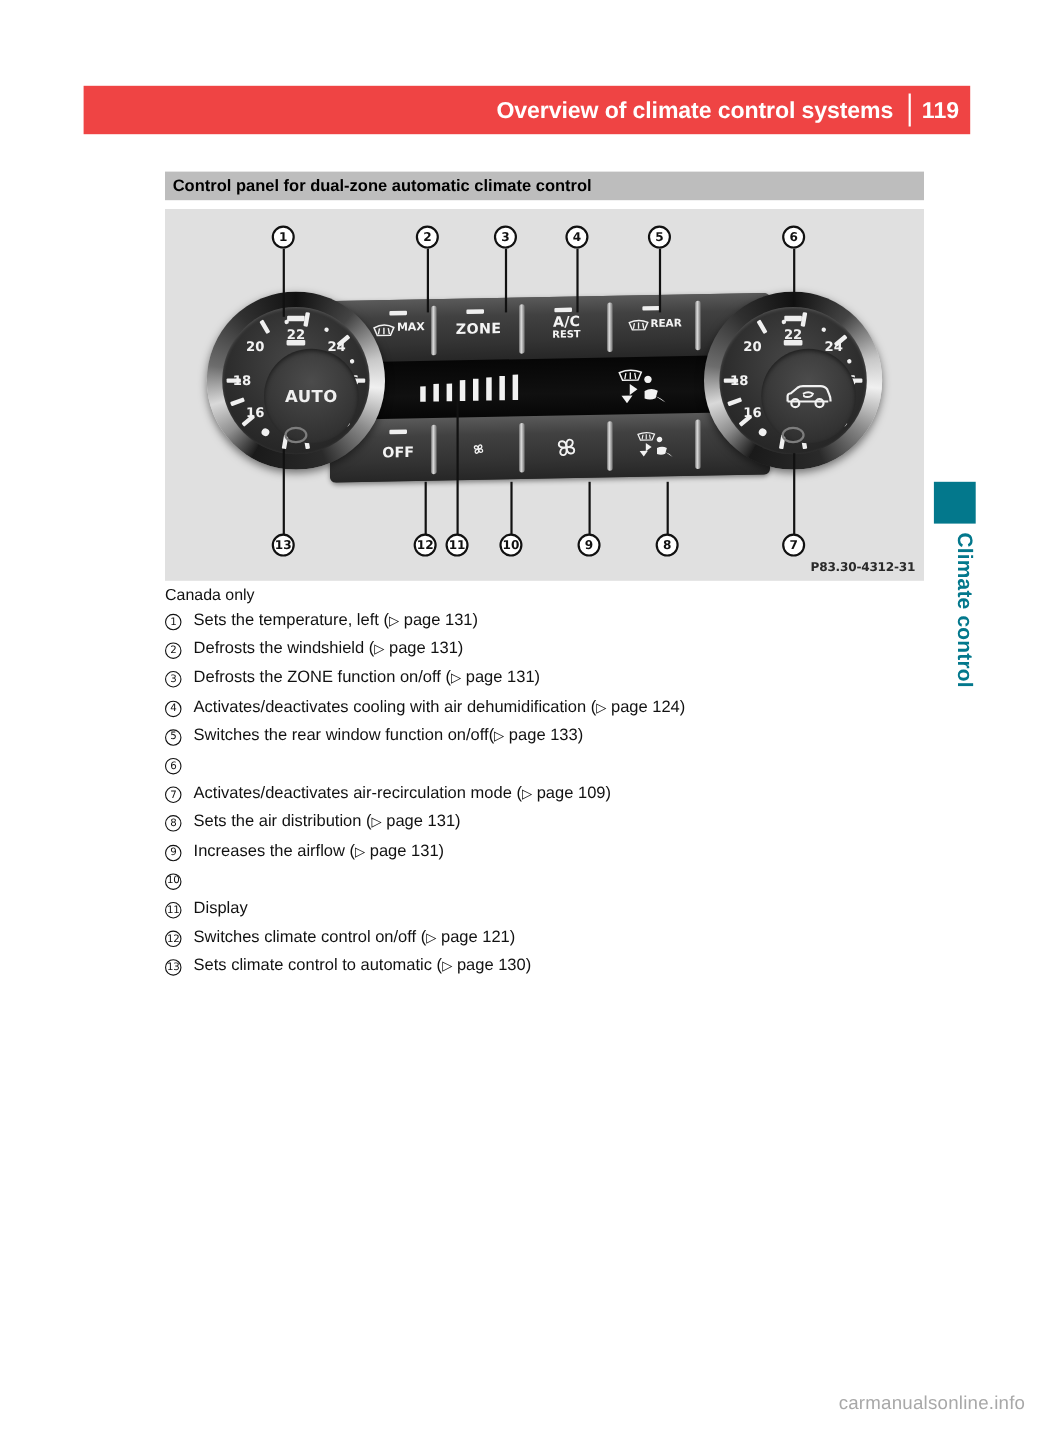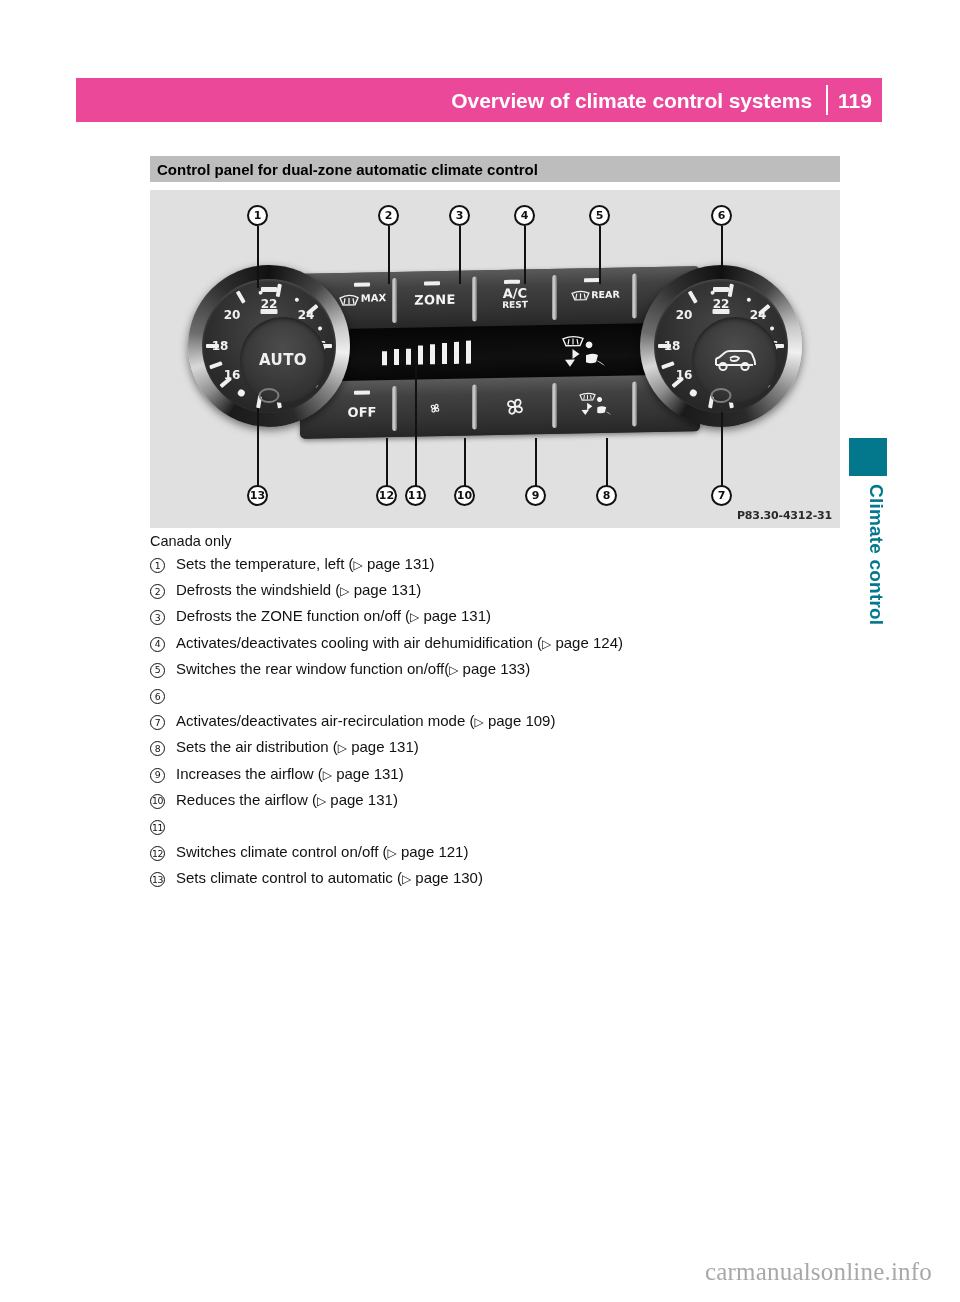--- a/index.html
+++ b/index.html
@@ -8,21 +8,21 @@
     background:#ffffff;
     font-family:"Liberation Sans", sans-serif;
     position:relative;
     overflow:hidden;
     -webkit-font-smoothing:antialiased;
   }
 
   
   #header-bar{
     position:absolute;left:76px;top:78px;width:806px;height:44px;
-    background:#ec4899;
+    background:#ef4444;
     display:flex;align-items:center;justify-content:flex-end;
   }
   #header-title{
     color:#ffffff;font-size:21px;font-weight:bold;letter-spacing:-0.1px;
     padding-right:14px;line-height:1;
     white-space:nowrap;
   }
   #header-divider{
     width:2px;height:30px;background:#ffffff;flex:0 0 auto;
   }
@@ -195,22 +195,22 @@
     position:absolute;left:849px;top:484px;width:38px;height:210px;
     color:#03788c;font-size:19px;font-weight:bold;
     writing-mode:vertical-rl;
     display:flex;align-items:flex-start;justify-content:flex-start;
     white-space:nowrap;letter-spacing:.2px;
   }
 
   
   #watermark{
     position:absolute;right:28px;bottom:16px;
-    font-size:25px;color:#a8a8a8;
-    font-family:Liberation Serif, serif;
+    font-size:17px;color:#a8a8a8;
+    font-family:Liberation Sans, sans-serif;
     letter-spacing:.2px;
   }
 </style>
 </head>
 <body>
 
 <div id="header-bar">
   <div id="header-title">Overview of climate control systems</div>
   <div id="header-divider"></div>
   <div id="header-page">119</div>
@@ -565,26 +565,26 @@
   <div class="list-item">
     <div class="li-num">
         <span>9</span>
       </div>
     <div class="li-text"><span>Increases the airflow (</span><span class="ref"><span class="tri">▷</span> <span>page 131</span></span><span>)</span></div>
   </div>
   <div class="list-item">
     <div class="li-num">
         <span>10</span>
       </div>
-    <div class="li-text"><span>Reduces the airflow (</span><span class="ref"><span class="tri">▷</span> <span>page 131</span></span><span>)</span></div>
   </div>
   <div class="list-item">
     <div class="li-num">
         <span>11</span>
       </div>
+    <div class="li-text"><span>Display</span></div>
   </div>
   <div class="list-item">
     <div class="li-num">
         <span>12</span>
       </div>
     <div class="li-text"><span>Switches climate control on/off (</span><span class="ref"><span class="tri">▷</span> <span>page 121</span></span><span>)</span></div>
   </div>
   <div class="list-item">
     <div class="li-num">
         <span>13</span>

